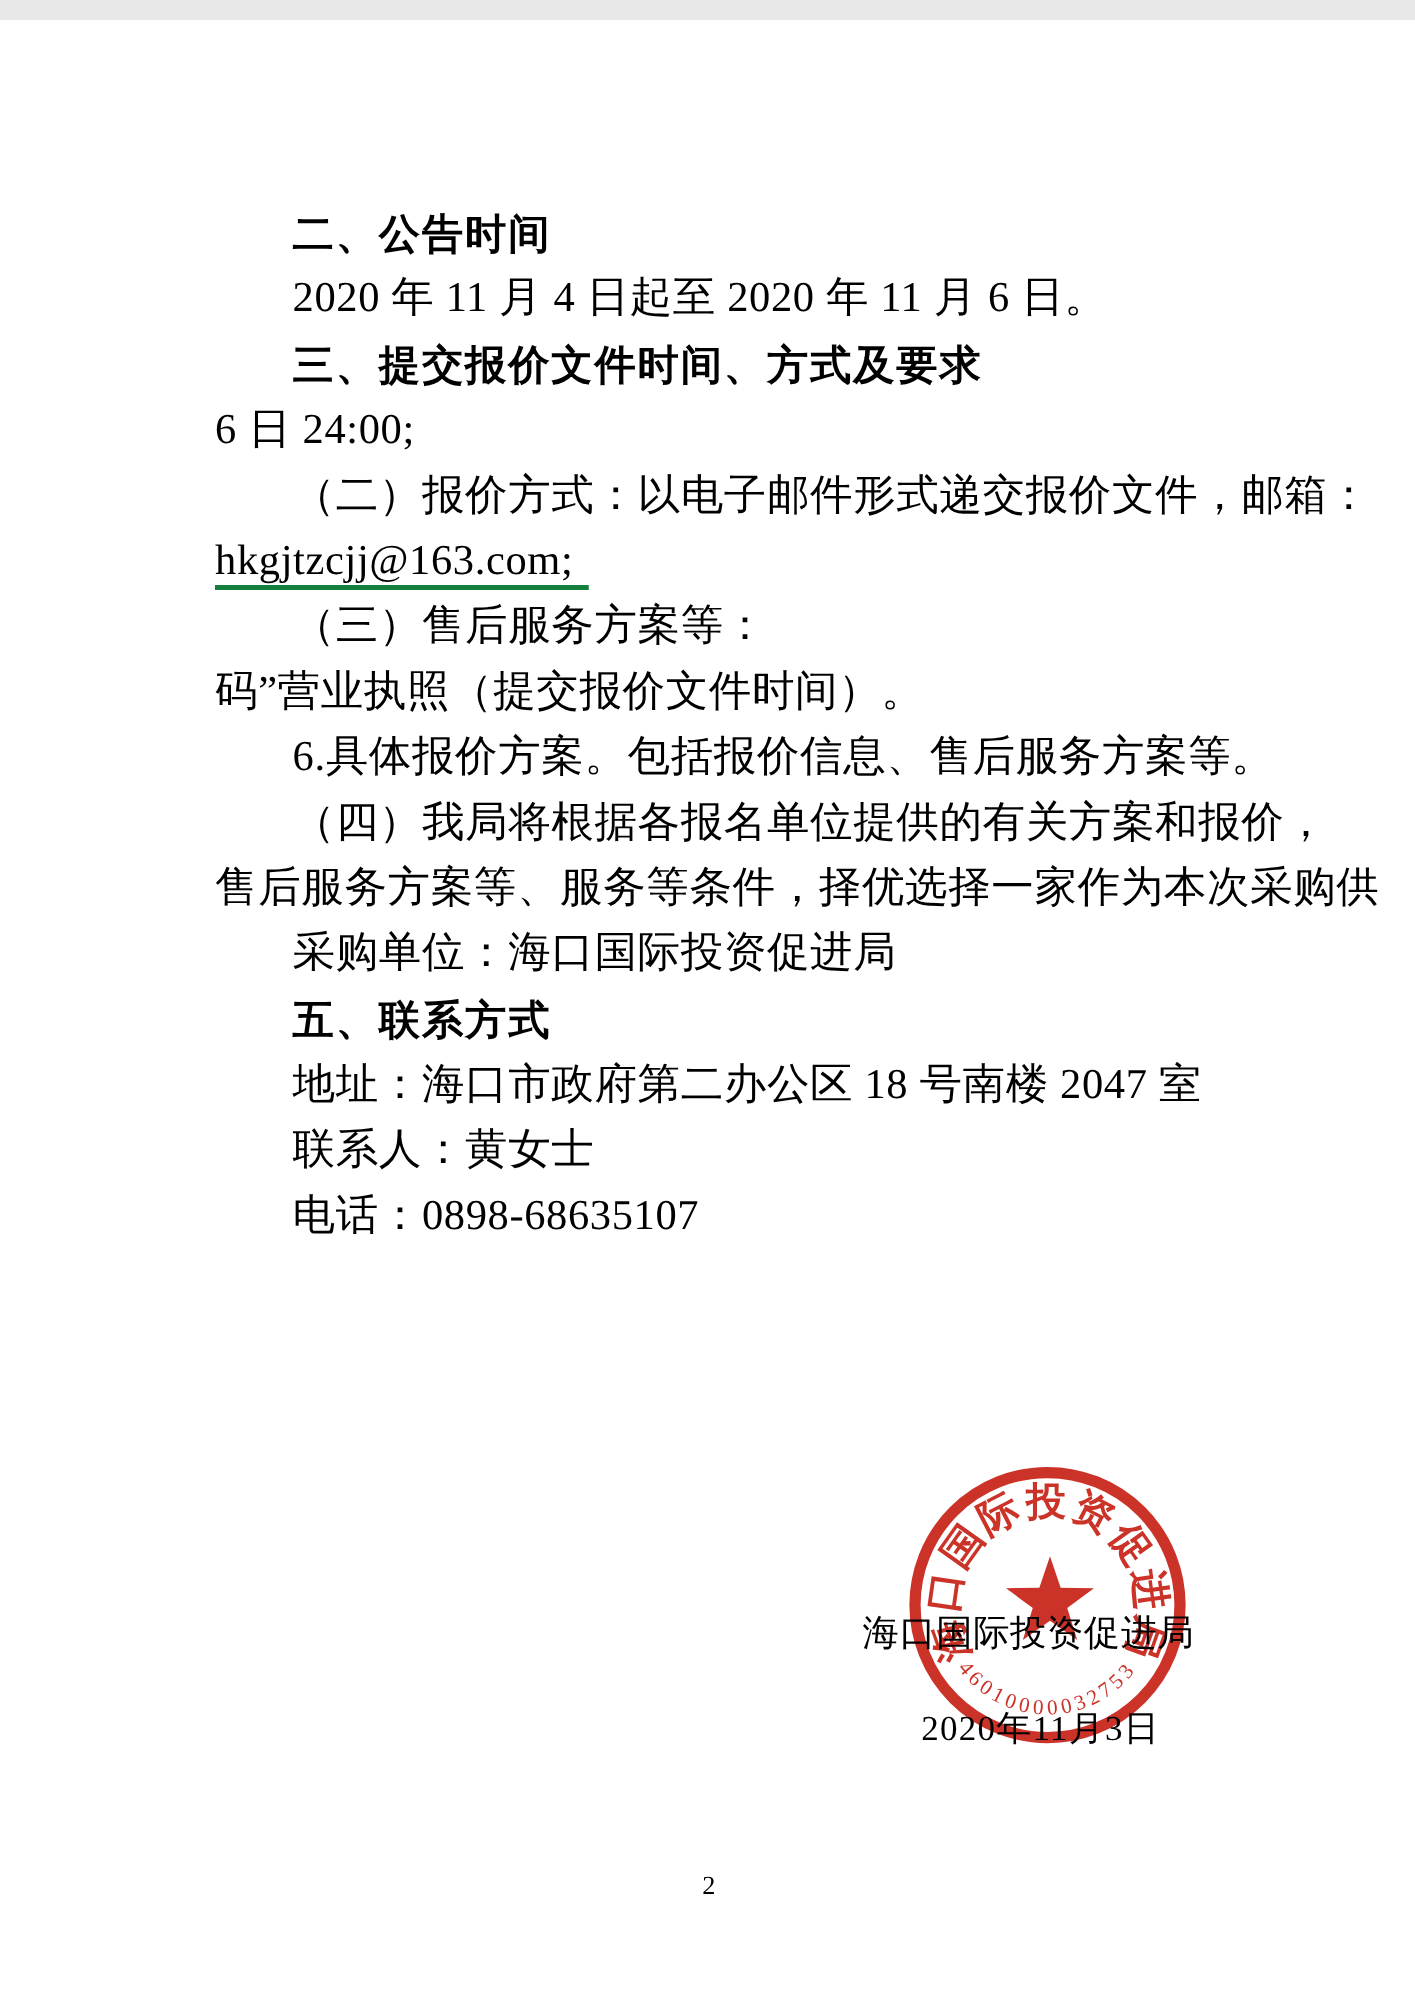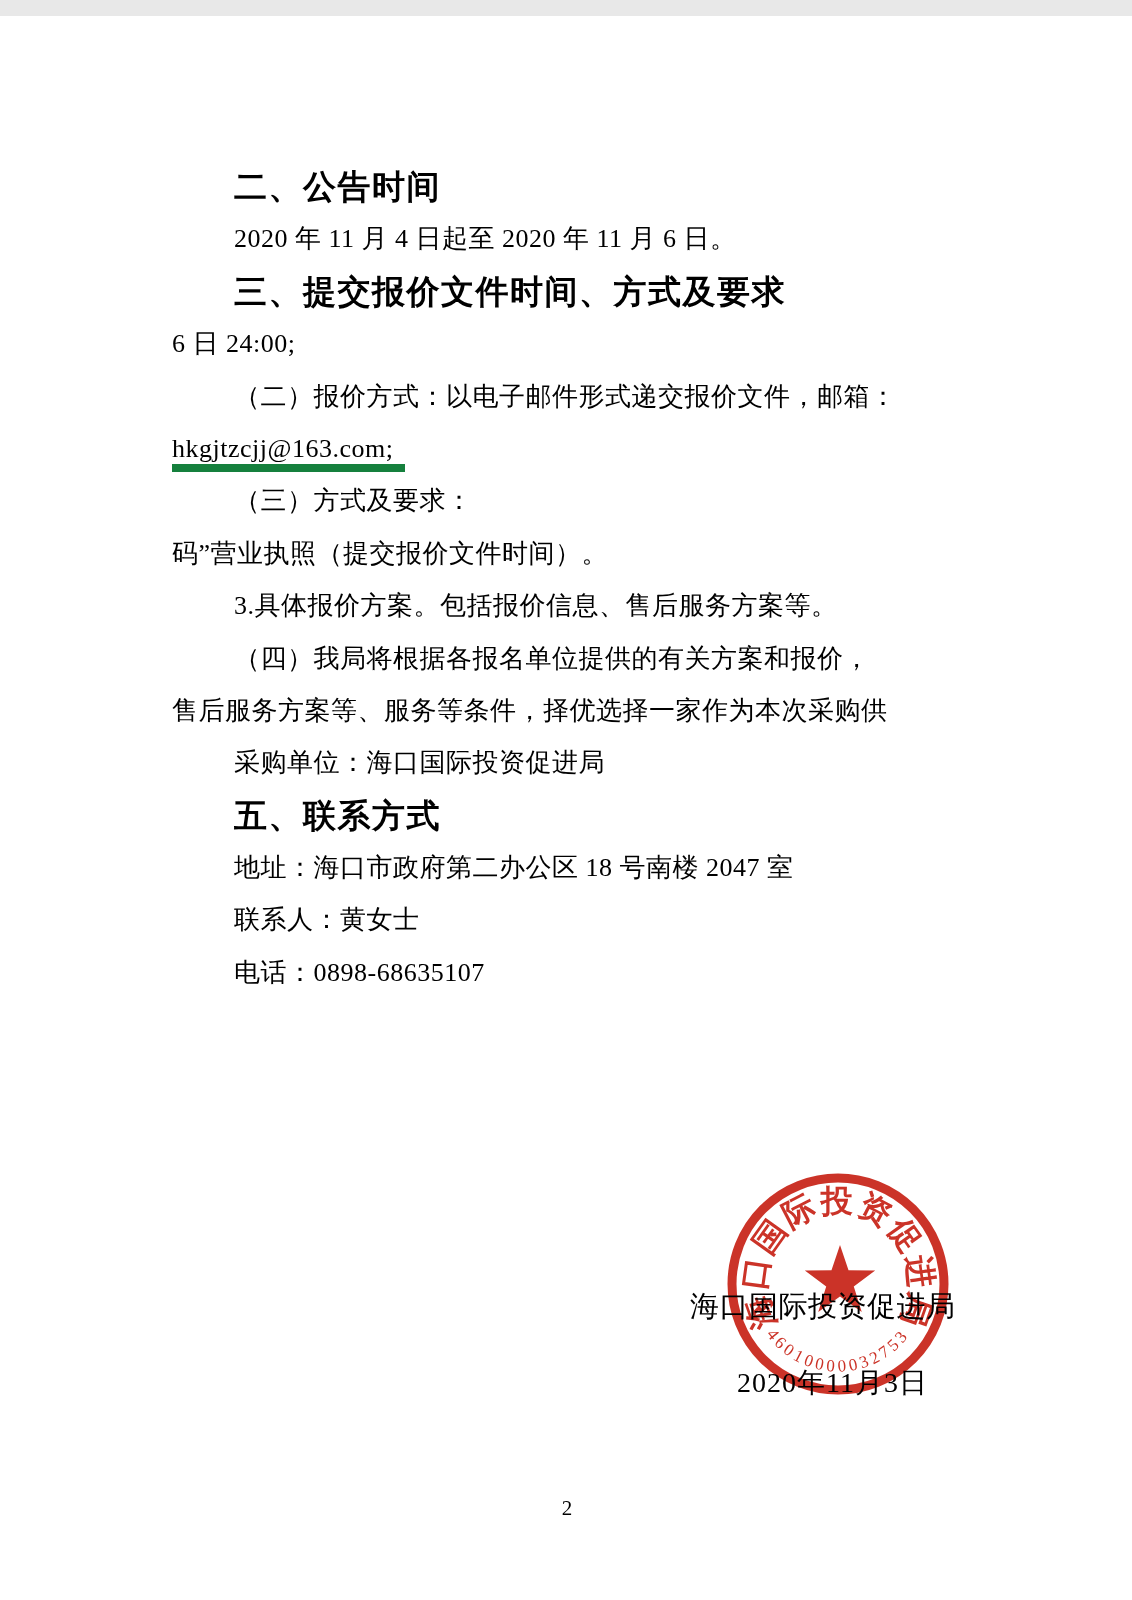--- a/index.html
+++ b/index.html
@@ -3,30 +3,30 @@
 <meta charset="utf-8">
 <style>
   html,body { margin:0; padding:0; background:#e8e8e8; }
   .page {
     position:relative; width:1132px; height:1600px; margin:16px auto;
     background:#ffffff; overflow:hidden;
     font-family:"Liberation Serif", serif; color:#000000;
   }
   .textblock { position:absolute; left:172px; top:145px; width:790px; }
   .line {
-    height:52.4px; line-height:52.4px; font-size:26px;
+    height:52.4px; line-height:52.4px; font-size:34px;
     letter-spacing:0.5px; white-space:nowrap;
   }
   .line.indent { text-indent:62px; }
   .line.heading {
     font-family:"Liberation Sans", sans-serif; font-weight:700;
     font-size:33px; letter-spacing:1.5px;
   }
   .line.email-line .u {
-    border-bottom:8px solid #15803d; padding-right:12px; padding-bottom:1px;
+    border-bottom:4px solid #15803d; padding-right:12px; padding-bottom:1px;
   }
   .sig-org {
     position:absolute; left:690px; top:1271px; font-size:29px;
     letter-spacing:0.5px; z-index:3; white-space:nowrap;
   }
   .sig-date {
     position:absolute; left:737px; top:1348px; font-size:28px;
     letter-spacing:1px; z-index:3; white-space:nowrap;
   }
   .page-num {
@@ -53,23 +53,23 @@
 
 <div class="page">
 
   <div class="textblock">
     <div class="line heading indent">二、公告时间</div>
     <div class="line indent">2020 年 11 月 4 日起至 2020 年 11 月 6 日。</div>
     <div class="line heading indent">三、提交报价文件时间、方式及要求</div>
     <div class="line">6 日 24:00;</div>
     <div class="line indent">（二）报价方式：以电子邮件形式递交报价文件，邮箱：</div>
     <div class="line email-line"><span class="u">hkgjtzcjj@163.com;</span></div>
-    <div class="line indent">（三）方式及要求：</div>
+    <div class="line indent">（三）售后服务方案等：</div>
     <div class="line">码”营业执照（提交报价文件时间）。</div>
-    <div class="line indent">3.具体报价方案。包括报价信息、售后服务方案等。</div>
+    <div class="line indent">6.具体报价方案。包括报价信息、售后服务方案等。</div>
     <div class="line indent">（四）我局将根据各报名单位提供的有关方案和报价，</div>
     <div class="line">售后服务方案等、服务等条件，择优选择一家作为本次采购供</div>
     <div class="line indent">采购单位：海口国际投资促进局</div>
     <div class="line heading indent">五、联系方式</div>
     <div class="line indent">地址：海口市政府第二办公区 18 号南楼 2047 室</div>
     <div class="line indent">联系人：黄女士</div>
     <div class="line indent">电话：0898-68635107</div>
   </div>
 
   <div class="sig-org">海口国际投资促进局</div>

